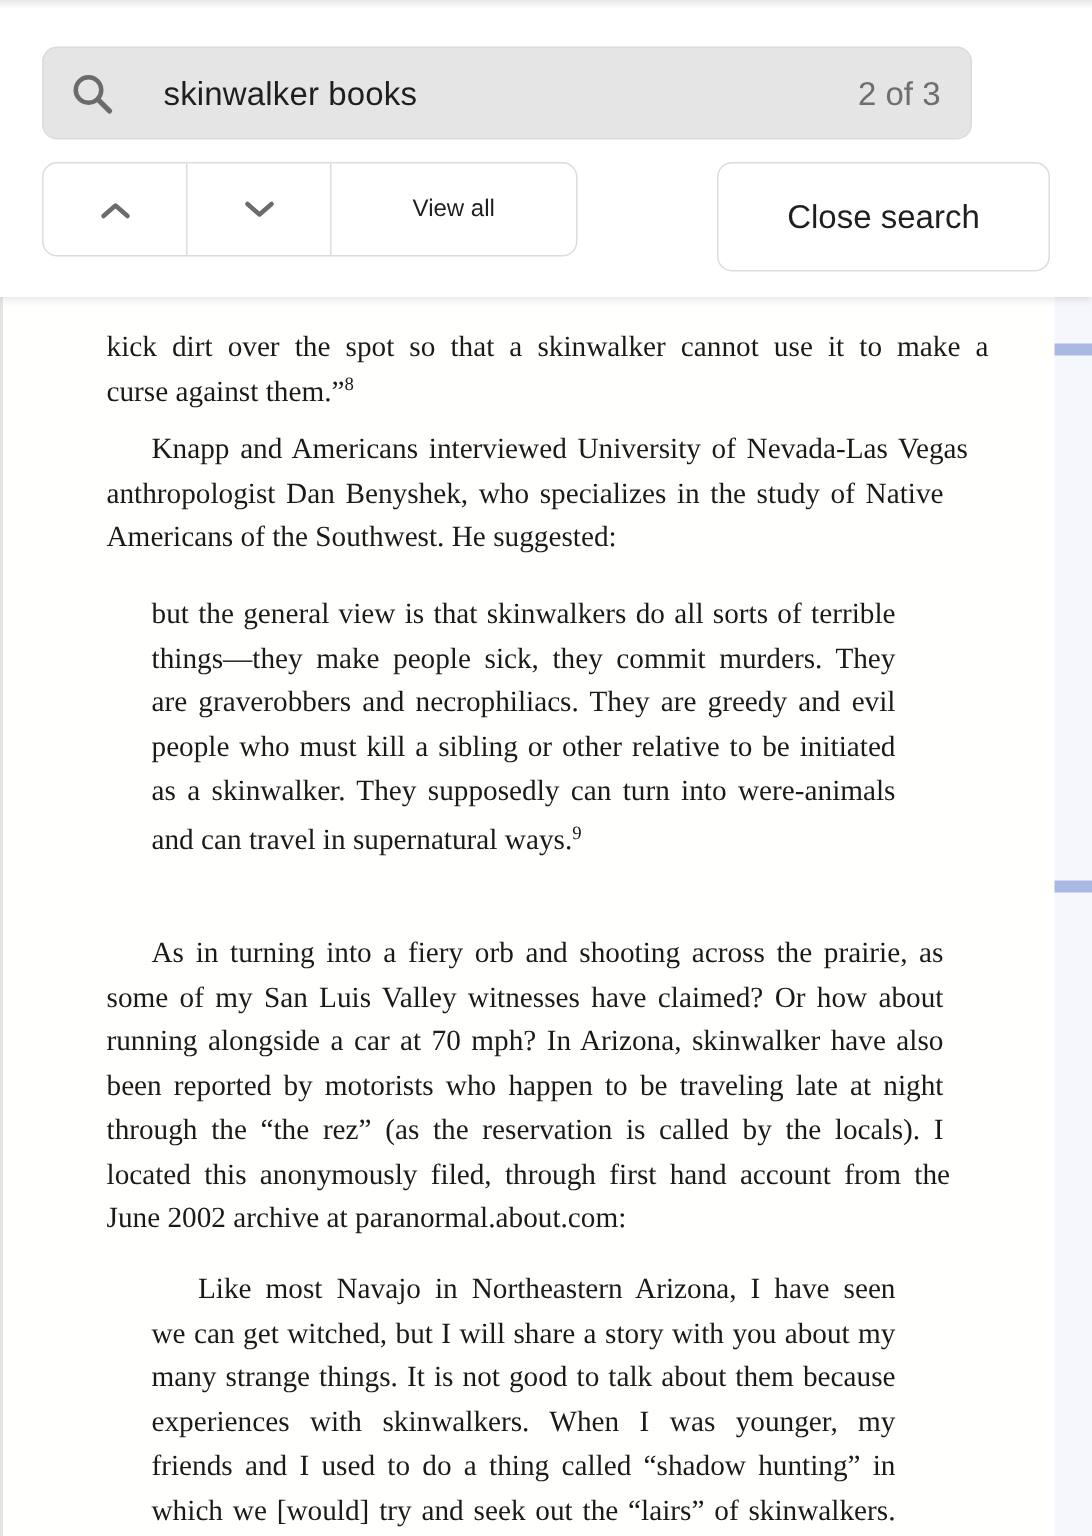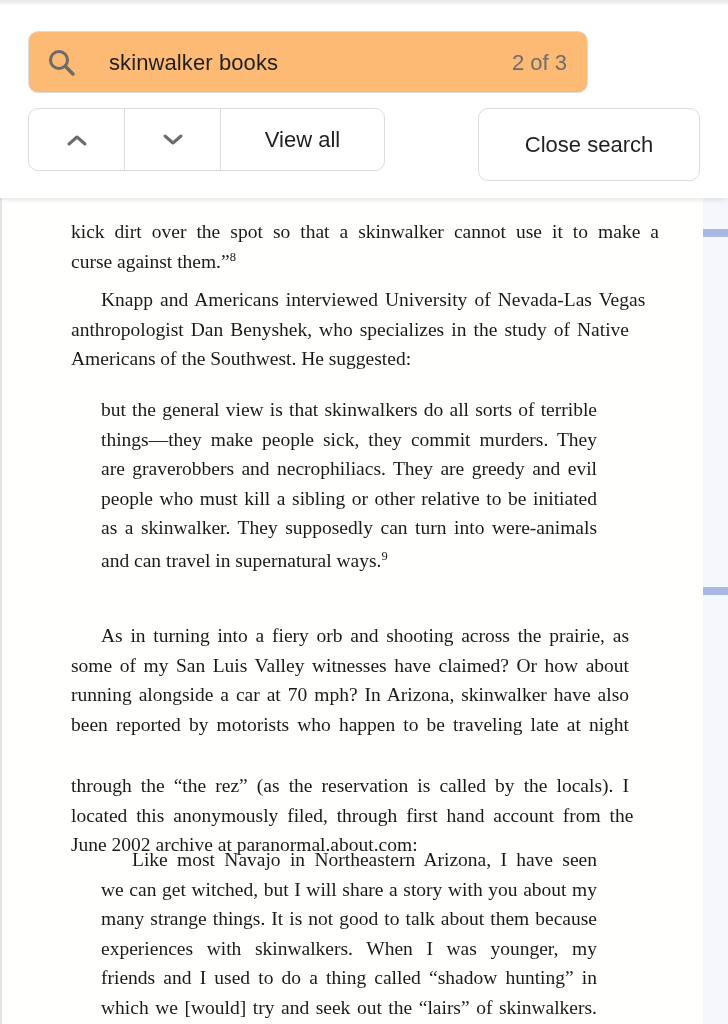--- a/index.html
+++ b/index.html
@@ -25,25 +25,25 @@
     }
     .topshade {
       position: absolute;
       left: 0; top: 0;
       width: 728px; height: 6px;
       background: linear-gradient(#e6e6e6, #ffffff);
     }
     .search-box {
       position: absolute;
       left: 28px; top: 31px;
-      width: 560px; height: 62px;
+      width: 620px; height: 62px;
       box-sizing: border-box;
       border: 1.5px solid #dcdcdc;
       border-radius: 10px;
-      background: #fdba74;
+      background: #e5e5e5;
     }
     .search-icon {
       position: absolute;
       left: 17px; top: 15px;
       width: 32px; height: 32px;
     }
     .search-text {
       position: absolute;
       left: 80px; top: 18px;
       font-size: 22px;
@@ -70,21 +70,21 @@
     .nav-btn {
       height: 100%;
       display: flex;
       align-items: center;
       justify-content: center;
       box-sizing: border-box;
       cursor: pointer;
     }
     .nav-btn.prev { width: 96px; border-right: 1.5px solid #dcdcdc; }
     .nav-btn.next { width: 96px; border-right: 1.5px solid #dcdcdc; }
-    .nav-btn.viewall { flex: 1; font-size: 22px; color: #1f1f1f; }
+    .nav-btn.viewall { flex: 1; font-size: 16px; color: #1f1f1f; }
     .chev { width: 22px; height: 14px; }
     .close-btn {
       position: absolute;
       left: 478px; top: 108px;
       width: 222px; height: 73px;
       box-sizing: border-box;
       border: 1.5px solid #dcdcdc;
       border-radius: 10px;
       background: #fff;
       display: flex; align-items: center; justify-content: center;
@@ -188,21 +188,21 @@
   <span class="line" style="text-indent: 0px; word-spacing: 1.71733px; text-align: left; text-align-last: left;">people who must kill a sibling or other relative to be initiated</span>
   <span class="line" style="text-indent: 0px; word-spacing: 2.67969px; text-align: left; text-align-last: left;">as a skinwalker. They supposedly can turn into were-animals</span>
   <span class="line last" style="text-indent:0;margin-top:3px"><span>and can travel in supernatural ways.</span><sup>9</sup></span>
 </div>
 
 <div class="text p3">
   <span class="line" style="padding-left: 30px; text-indent: 0px; word-spacing: 2.88672px; text-align: left; text-align-last: left;">As in turning into a fiery orb and shooting across the prairie, as</span>
   <span class="line" style="text-indent: 0px; word-spacing: 2.65909px; text-align: left; text-align-last: left;">some of my San Luis Valley witnesses have claimed? Or how about</span>
   <span class="line" style="text-indent: 0px; word-spacing: 2.08949px; text-align: left; text-align-last: left;">running alongside a car at 70 mph? In Arizona, skinwalker have also</span>
   <span class="line" style="text-indent: 0px; word-spacing: 3.22017px; text-align: left; text-align-last: left;">been reported by motorists who happen to be traveling late at night</span>
-  <span class="line" style="text-indent: 0px; word-spacing: 4.22135px; text-align: left; text-align-last: left; margin-top: 32px;">through the “the rez” (as the reservation is called by the locals). I</span>
+  <span class="line" style="text-indent: 0px; word-spacing: 4.22135px; text-align: left; text-align-last: left;">through the “the rez” (as the reservation is called by the locals). I</span>
   <span class="line" style="text-indent: 0px; word-spacing: 3.99826px; text-align: left; text-align-last: left;">located this anonymously filed, through first hand account from the</span>
   <span class="line last" style="text-indent:0">June 2002 archive at paranormal.about.com:</span>
 </div>
 
 <div class="text bq2">
   <span class="line" style="padding-left: 31px; text-indent: 0px; word-spacing: 4.44922px; text-align: left; text-align-last: left;">Like most Navajo in Northeastern Arizona, I have seen</span>
   <span class="line" style="text-indent: 0px; word-spacing: 0.745192px; text-align: left; text-align-last: left;">we can get witched, but I will share a story with you about my</span>
   <span class="line" style="text-indent: 0px; word-spacing: 1.17472px; text-align: left; text-align-last: left;">many strange things. It is not good to talk about them because</span>
   <span class="line" style="text-indent: 0px; word-spacing: 8.74554px; text-align: left; text-align-last: left;">experiences with skinwalkers. When I was younger, my</span>
   <span class="line" style="text-indent: 0px; word-spacing: 3.29403px; text-align: left; text-align-last: left;">friends and I used to do a thing called “shadow hunting” in</span>

